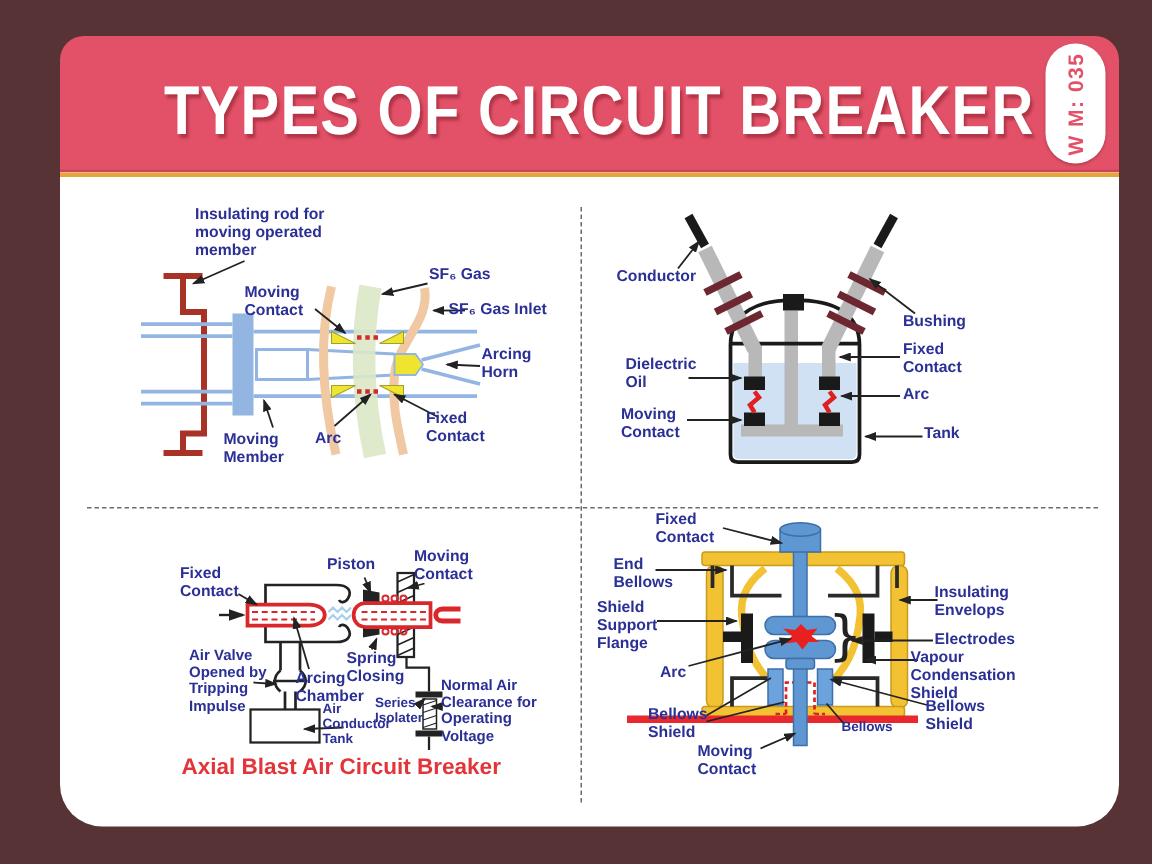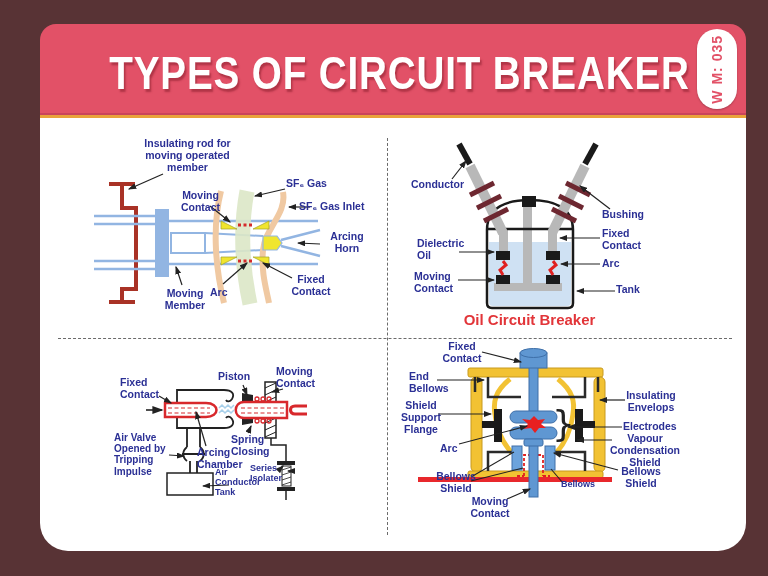--- a/index.html
+++ b/index.html
@@ -16,21 +16,21 @@
          text-shadow:2px 3px 2px rgba(130,25,40,.5);}
   .badge{position:absolute;right:9px;top:5px;width:40px;height:80px;background:#ffffff;
          border-radius:20px;display:flex;align-items:center;justify-content:center;
          box-shadow:0 1px 2px rgba(0,0,0,.25);}
   .badge-text{writing-mode:vertical-rl;transform:rotate(180deg);color:#e25167;
               font-size:14px;font-weight:bold;letter-spacing:1px;white-space:nowrap;}
   .vdiv{position:absolute;left:387px;top:138px;height:397px;width:0;border-left:1px dashed #6b6b6b;}
   .hdiv{position:absolute;left:58px;top:338px;width:674px;height:0;border-top:1px dashed #6b6b6b;}
   .lbl{position:absolute;color:#2b3095;font-weight:bold;font-size:10.5px;line-height:1.15;
        white-space:pre-line;}
-  .ctr{text-align:center;}
+  .ctr{text-align:left;}
   .sm{font-size:9px;line-height:1.12;}
   .md{font-size:10px;line-height:1.12;}
   .cap{position:absolute;color:#e23539;font-weight:bold;font-size:15px;line-height:1.1;
        text-align:center;white-space:nowrap;}
   svg{position:absolute;overflow:visible;}
 </style>
 </head>
 <body>
 
 <div id="poster">
@@ -157,21 +157,20 @@
   <div class="lbl" style="left:411px;top:178px">Conductor</div>
   <div class="lbl" style="left:602px;top:208px">Bushing</div>
   <div class="lbl" style="left:602px;top:227px">Fixed
 Contact</div>
   <div class="lbl" style="left:417px;top:237px">Dielectric
 Oil</div>
   <div class="lbl" style="left:602px;top:257px">Arc</div>
   <div class="lbl" style="left:414px;top:270px">Moving
 Contact</div>
   <div class="lbl" style="left:616px;top:283px">Tank</div>
-  <div class="cap" style="left:427px;top:312px;width:205px">Oil Circuit Breaker</div>
 
   <svg style="left:140px;top:380px" width="175" height="122" viewBox="140 380 175 122">
     <defs>
         <marker id="m3" markerWidth="7" markerHeight="5" refX="6" refY="2.5" orient="auto">
       <path d="M0,0 L7,2.5 L0,5 Z" fill="#222"></path>
         </marker>
       </defs>
     <g stroke="#222" stroke-width="1.8" fill="none">
       <path d="M224,390 H177 V428 H224"></path>
       <path d="M224,390 C232,390 235,394 232,399 C230,402 227,402 226,400"></path>
@@ -228,33 +227,38 @@
       <line x1="229" y1="485" x2="203" y2="486"></line>
       <line x1="294" y1="471" x2="288" y2="471"></line>
       <line x1="279" y1="470" x2="283" y2="466"></line>
     </g>
   </svg>
   <div class="lbl" style="left:120px;top:376px">Fixed
 Contact</div>
   <div class="lbl" style="left:218px;top:370px">Piston</div>
   <div class="lbl" style="left:276px;top:365px">Moving
 Contact</div>
-  <div class="lbl md" style="left:114px;top:432px">Air Valve
+  <div class="lbl md" style="left:126px;top:432px">Air Valve
 Opened by
 Tripping
 Impulse</div>
   <div class="lbl" style="left:197px;top:446px">Arcing
 Chamber</div>
   <div class="lbl" style="left:231px;top:433px">Spring
 Closing</div>
   <div class="lbl sm" style="left:250px;top:463px">Series
 Isolater</div>
+  <div class="lbl md" style="left:294px;top:452px">Normal Air
+Clearance for
+Operating
+Voltage</div>
   <div class="lbl sm" style="left:215px;top:467px">Air
 Conductor
 Tank</div>
+  <div class="cap" style="left:105px;top:504px;width:245px">Axial Blast Air Circuit Breaker</div>
 
   <svg style="left:415px;top:348px" width="215" height="152" viewBox="415 348 215 152">
     <defs>
         <marker id="m4" markerWidth="7" markerHeight="5" refX="6" refY="2.5" orient="auto">
       <path d="M0,0 L7,2.5 L0,5 Z" fill="#222"></path>
         </marker>
       </defs>
     <g fill="#f2c233" stroke="#c89a1e" stroke-width="1">
       <rect x="468" y="368" width="135" height="9" rx="2"></rect>
       <rect x="471" y="377" width="11" height="95" rx="5"></rect>

